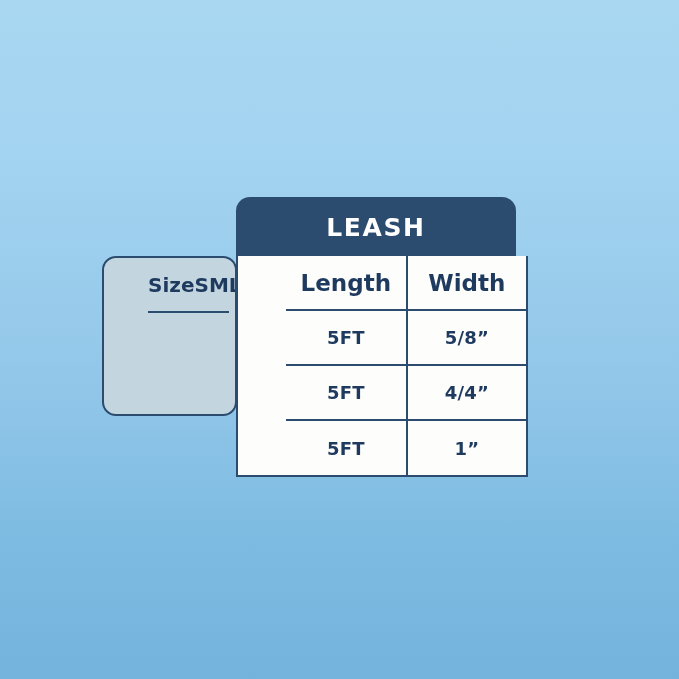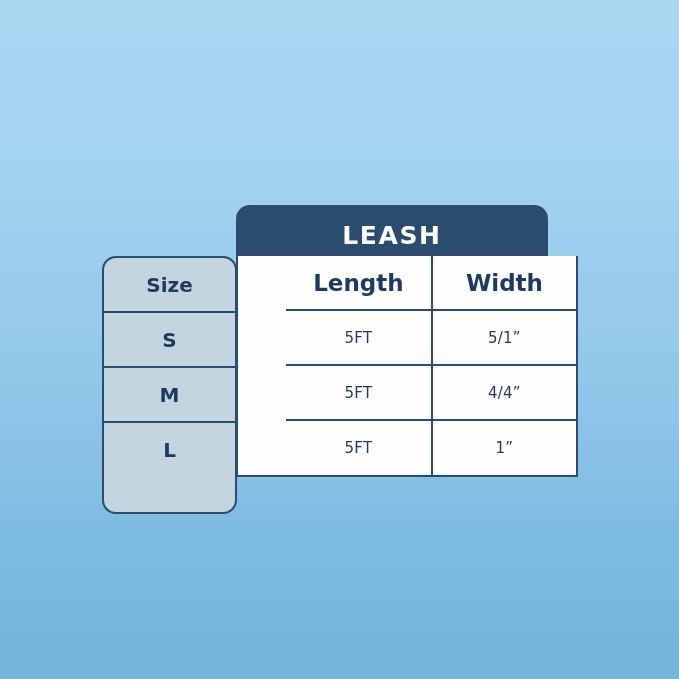--- a/index.html
+++ b/index.html
@@ -17,22 +17,22 @@
     position: relative;
     width: 679px;
     height: 679px;
     background: linear-gradient(to bottom, #a9d7f2 0%, #a2d3f0 25%, #93c7e9 55%, #7dbbe2 80%, #74b3dc 100%);
   }
 
   
   #title-band {
     position: absolute;
     left: 236px;
-    top: 205px;
-    width: 312px;
+    top: 197px;
+    width: 280px;
     height: 60px;
     background: #2b4b6f;
     border-radius: 14px 14px 0 0;
     display: flex;
     align-items: center;
     justify-content: center;
     box-sizing: border-box;
   }
   #title-text {
     color: #ffffff;
@@ -41,28 +41,29 @@
     letter-spacing: 1.6px;
     line-height: 1;
   }
 
   
   #size-column {
     position: absolute;
     left: 102px;
     top: 256px;
     width: 135px;
-    height: 258px;
+    height: 160px;
     background: #c3d5de;
     border: 2px solid #2b4b6f;
     border-radius: 14px;
     box-sizing: border-box;
     overflow: hidden;
     display: flex;
-    flex-direction: column;
+    flex-direction: row;
+    padding-left: 44px;
   }
   .size-cell {
     flex: 0 0 auto;
     height: 55px;
     display: flex;
     align-items: center;
     justify-content: center;
     box-sizing: border-box;
     border-bottom: 2px solid #2b4b6f;
     color: #1e3a5f;
@@ -70,21 +71,21 @@
     font-size: 20px;
   }
   .size-cell.header { height: 55px; }
   .size-cell:last-child { border-bottom: none; height: 54px; }
 
   
   #data-grid {
     position: absolute;
     left: 236px;
     top: 256px;
-    width: 342px;
+    width: 292px;
     height: 221px;
     background: #fdfdfb;
     border: 2px solid #2b4b6f;
     border-top: none;
     box-sizing: border-box;
     display: flex;
     flex-direction: column;
     padding-left: 48px;
   }
   .grid-row {
@@ -111,22 +112,22 @@
   }
   .cell-width {
     width: 167px;
     border-radius: 19px;
   }
   .grid-row.header .grid-cell {
     font-weight: bold;
     font-size: 23px;
   }
   .grid-row.body .grid-cell {
-    font-weight: normal;
-    font-size: 15px;
+    font-weight: bold;
+    font-size: 18px;
     letter-spacing: 0.2px;
   }
 </style>
 </head>
 <body>
 
 <div id="canvas">
 
   <div id="title-band">
     <span id="title-text">LEASH</span>
@@ -141,21 +142,21 @@
 
   <div id="data-grid">
 
     <div class="grid-row header">
       <div class="grid-cell cell-length">Length</div>
       <div class="grid-cell cell-width">Width</div>
     </div>
 
     <div class="grid-row body">
       <div class="grid-cell cell-length">5FT</div>
-      <div class="grid-cell cell-width">5/1”</div>
+      <div class="grid-cell cell-width">5/8”</div>
     </div>
 
     <div class="grid-row body">
       <div class="grid-cell cell-length">5FT</div>
       <div class="grid-cell cell-width">4/4”</div>
     </div>
 
     <div class="grid-row body">
       <div class="grid-cell cell-length">5FT</div>
       <div class="grid-cell cell-width">1”</div>

